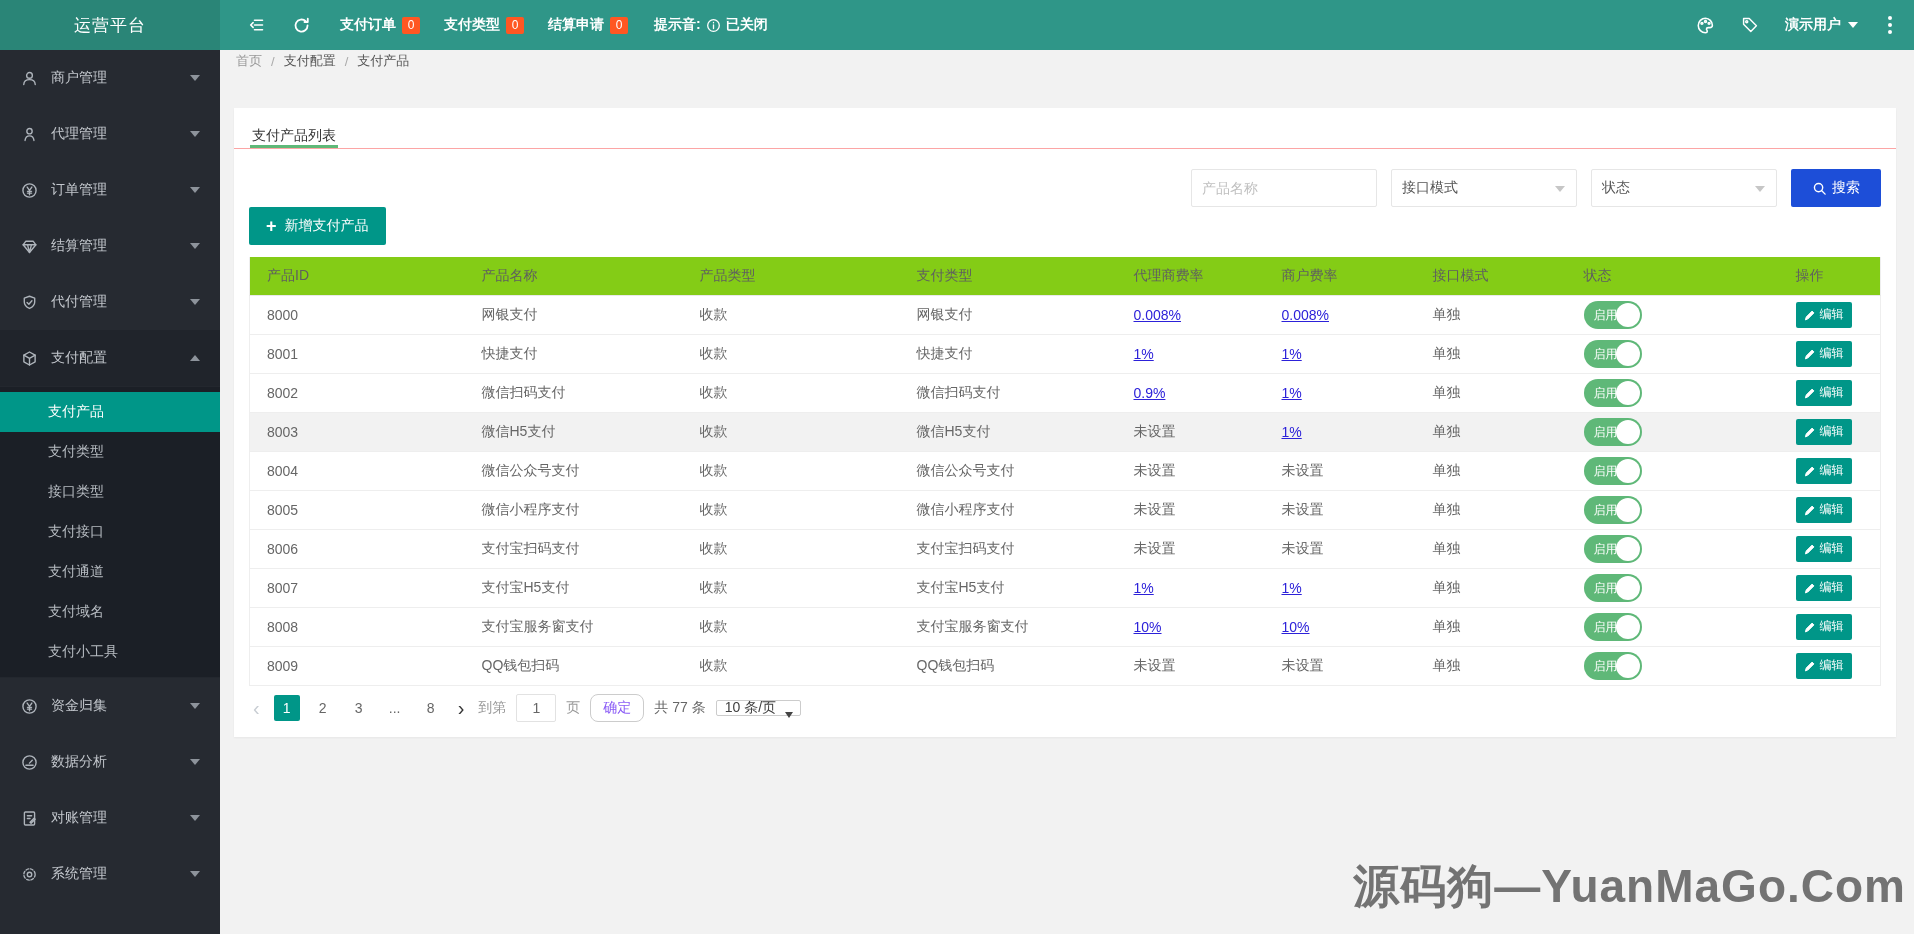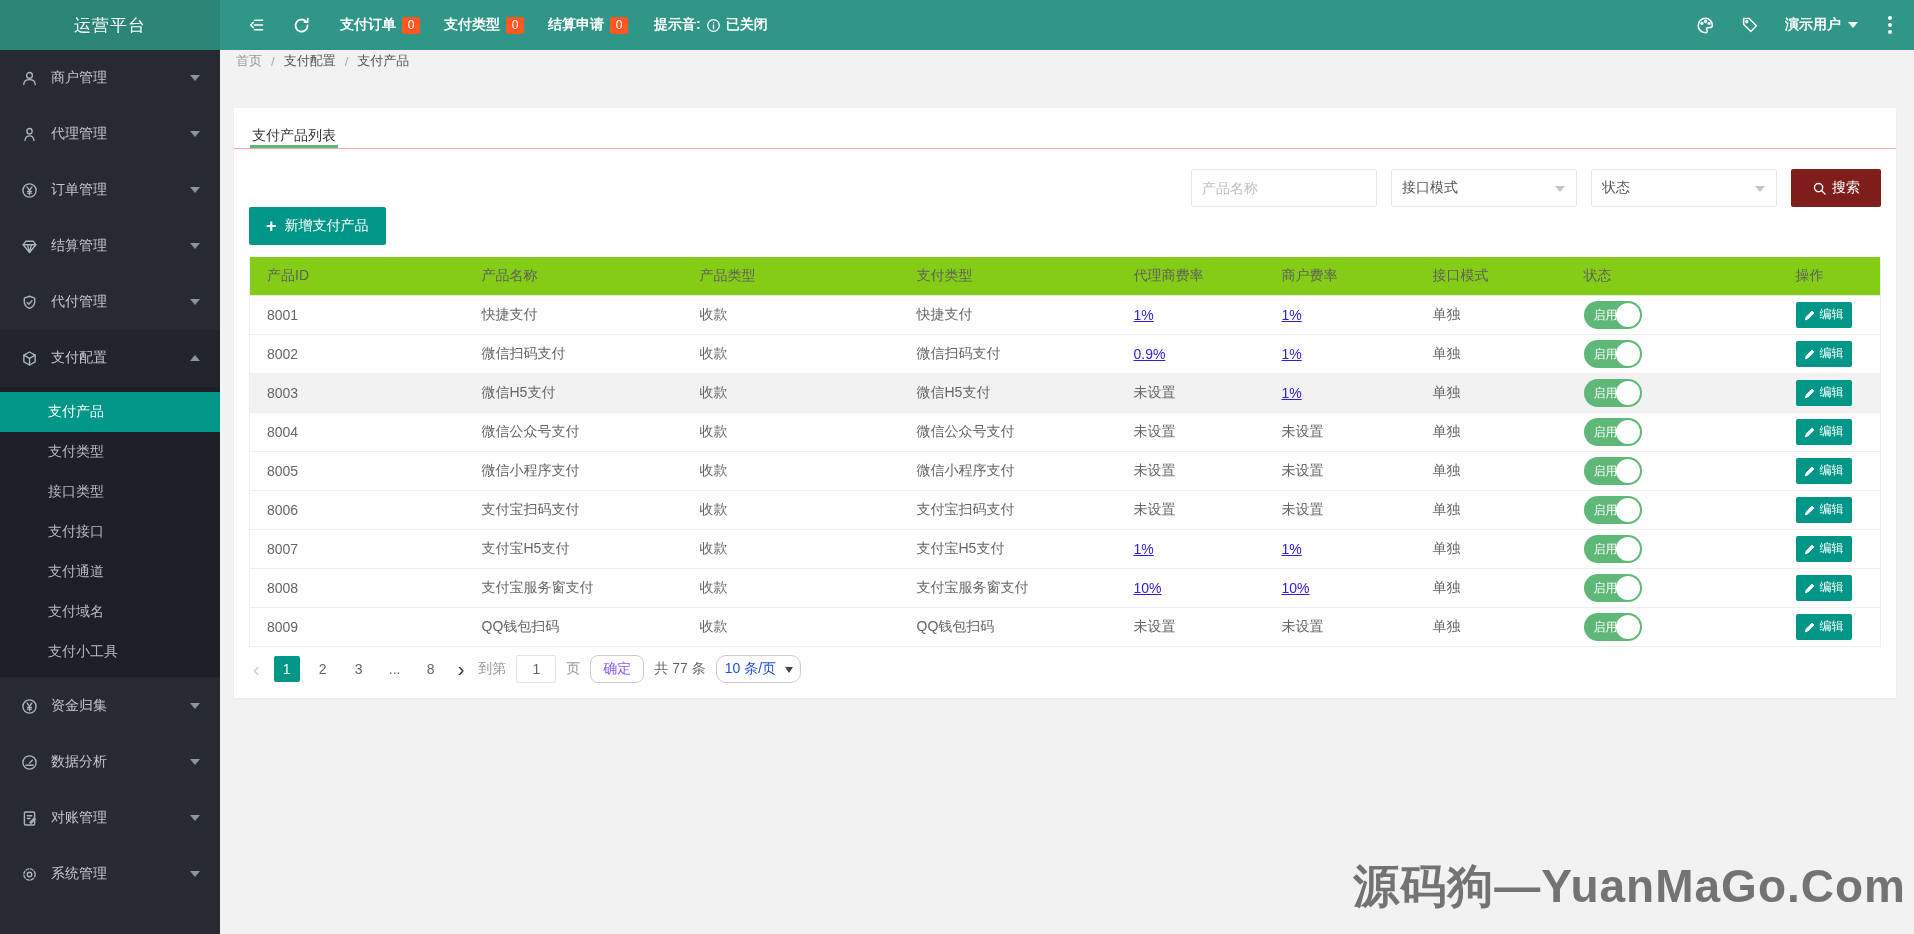--- a/index.html
+++ b/index.html
@@ -44,21 +44,21 @@
   .card { margin:24px 18px 0 14px; background:#fff; box-shadow:0 1px 2px rgba(0,0,0,.05); }
   .tabbar { height:41px; border-bottom:1px solid #fca5a5; display:flex; align-items:flex-end; }
   .tab { margin-left:16px; display:inline-flex; align-items:center; font-size:14px; color:#333; border-bottom:3px solid #5FB878; padding:0 2px; cursor:pointer; }
   .card-body { padding:20px 15px 15px; }
 
   .filter-row { display:flex; justify-content:flex-end; align-items:center; gap:14px; }
   .f-input { width:186px; height:38px; border:1px solid #e6e6e6; border-radius:2px; padding:0 10px; font-size:14px; color:#555; outline:none; background:#fff; font-family:inherit; }
   .f-input::placeholder { color:#bfbfbf; }
   .f-select { width:186px; height:38px; border:1px solid #e6e6e6; border-radius:2px; padding:0 10px; font-size:14px; color:#555; display:flex; align-items:center; position:relative; cursor:pointer; background:#fff; }
   .f-select .tri { position:absolute; right:11px; top:16px; width:0; height:0; border-left:5px solid transparent; border-right:5px solid transparent; border-top:6px solid #c6c6c6; }
-  .btn-search { height:38px; width:90px; background:#7f1d1d; color:#fff; border:none; border-radius:2px; font-size:14px; display:flex; align-items:center; justify-content:center; gap:5px; cursor:pointer; font-family:inherit; }
+  .btn-search { height:38px; width:90px; background:#1d4ed8; color:#fff; border:none; border-radius:2px; font-size:14px; display:flex; align-items:center; justify-content:center; gap:5px; cursor:pointer; font-family:inherit; }
 
   .btn-add { margin-top:0; height:38px; padding:0 17px; background:#009688; color:#fff; border:none; border-radius:2px; font-size:14px; display:inline-flex; align-items:center; gap:8px; cursor:pointer; font-family:inherit; }
   .plus { font-size:18px; line-height:1; font-weight:bold; }
 
   
   table.grid { width:100%; border-collapse:collapse; margin-top:12px; font-size:14px; color:#666;
                border-left:1px solid #eee; border-right:1px solid #eee; }
   table.grid th { background:#84cc16; font-weight:normal; text-align:left; height:38px; padding-left:17px; color:#5f5f5f; border-bottom:1px solid #e9e9e9; }
   table.grid td { height:39px; padding-left:17px; border-bottom:1px solid #eee; }
   tr.hl td { background:#f2f2f2; }
@@ -71,21 +71,21 @@
   
   .pager { margin-top:8px; display:flex; align-items:center; gap:10px; font-size:14px; color:#666; }
   .pg-arrow { font-size:20px; line-height:26px; padding:0 4px; cursor:pointer; color:#333; }
   .pg-arrow.disabled { color:#c8cdd3; }
   .pg-num { min-width:26px; height:26px; line-height:26px; text-align:center; cursor:pointer; border-radius:2px; padding:0 4px; }
   .pg-num.active { background:#009688; color:#fff; }
   .pg-num.dots { cursor:default; }
   .jump-lbl { color:#999; }
   .jump-input { width:40px; height:28px; border:1px solid #e2e2e2; border-radius:2px; text-align:center; font-size:14px; color:#666; outline:none; font-family:inherit; }
   .btn-confirm { height:28px; padding:0 12px; background:#fff; border:1px solid #ccc; border-radius:8px; font-size:14px; color:#8b5cf6; cursor:pointer; font-family:inherit; }
-  .per-page { height:28px; border:1px solid #ccc; border-radius:10px; padding:0 24px 0 8px; display:flex; align-items:center; position:relative; cursor:pointer; color:#1d4ed8; }
+  .per-page { height:16px; border:1px solid #ccc; border-radius:2px; padding:0 24px 0 8px; display:flex; align-items:center; position:relative; cursor:pointer; color:#404040; }
   .per-page .tri { position:absolute; right:7px; top:11px; width:0; height:0; border-left:4px solid transparent; border-right:4px solid transparent; border-top:6px solid #444; }
 
   .watermark { position:absolute; right:8px; bottom:16px; font-size:46px; font-weight:bold; color:#737373; letter-spacing:1px; z-index:5; }
 
   svg { stroke:currentColor; fill:none; stroke-width:1.3; stroke-linecap:round; stroke-linejoin:round; }
 </style>
 </head>
 <body>
 
 <div class="app">
@@ -311,20 +311,36 @@
                 <th>支付类型</th>
                 <th>代理商费率</th>
                 <th>商户费率</th>
                 <th>接口模式</th>
                 <th>状态</th>
                 <th>操作</th>
               </tr>
             </thead>
           <tbody id="tbody">
               <tr>
+                <td>8000</td>
+                <td>网银支付</td>
+                <td>收款</td>
+                <td>网银支付</td>
+                <td><a class="rate">0.008%</a></td>
+                <td><a class="rate">0.008%</a></td>
+                <td>单独</td>
+                <td><span class="toggle"><span class="t-txt">启用</span><span class="t-knob"></span></span></td>
+                <td><button class="btn-edit">
+                    <svg width="12" height="12" viewBox="0 0 16 16" style="stroke:#fff;fill:#fff">
+                      <path d="M2 14l1-3.4L10.8 2.8l2.4 2.4L5.4 13z"></path>
+                    </svg>
+                    <span>编辑</span>
+                  </button></td>
+              </tr>
+              <tr>
                 <td>8001</td>
                 <td>快捷支付</td>
                 <td>收款</td>
                 <td>快捷支付</td>
                 <td><a class="rate">1%</a></td>
                 <td><a class="rate">1%</a></td>
                 <td>单独</td>
                 <td><span class="toggle"><span class="t-txt">启用</span><span class="t-knob"></span></span></td>
                 <td><button class="btn-edit">
                     <svg width="12" height="12" viewBox="0 0 16 16" style="stroke:#fff;fill:#fff">

